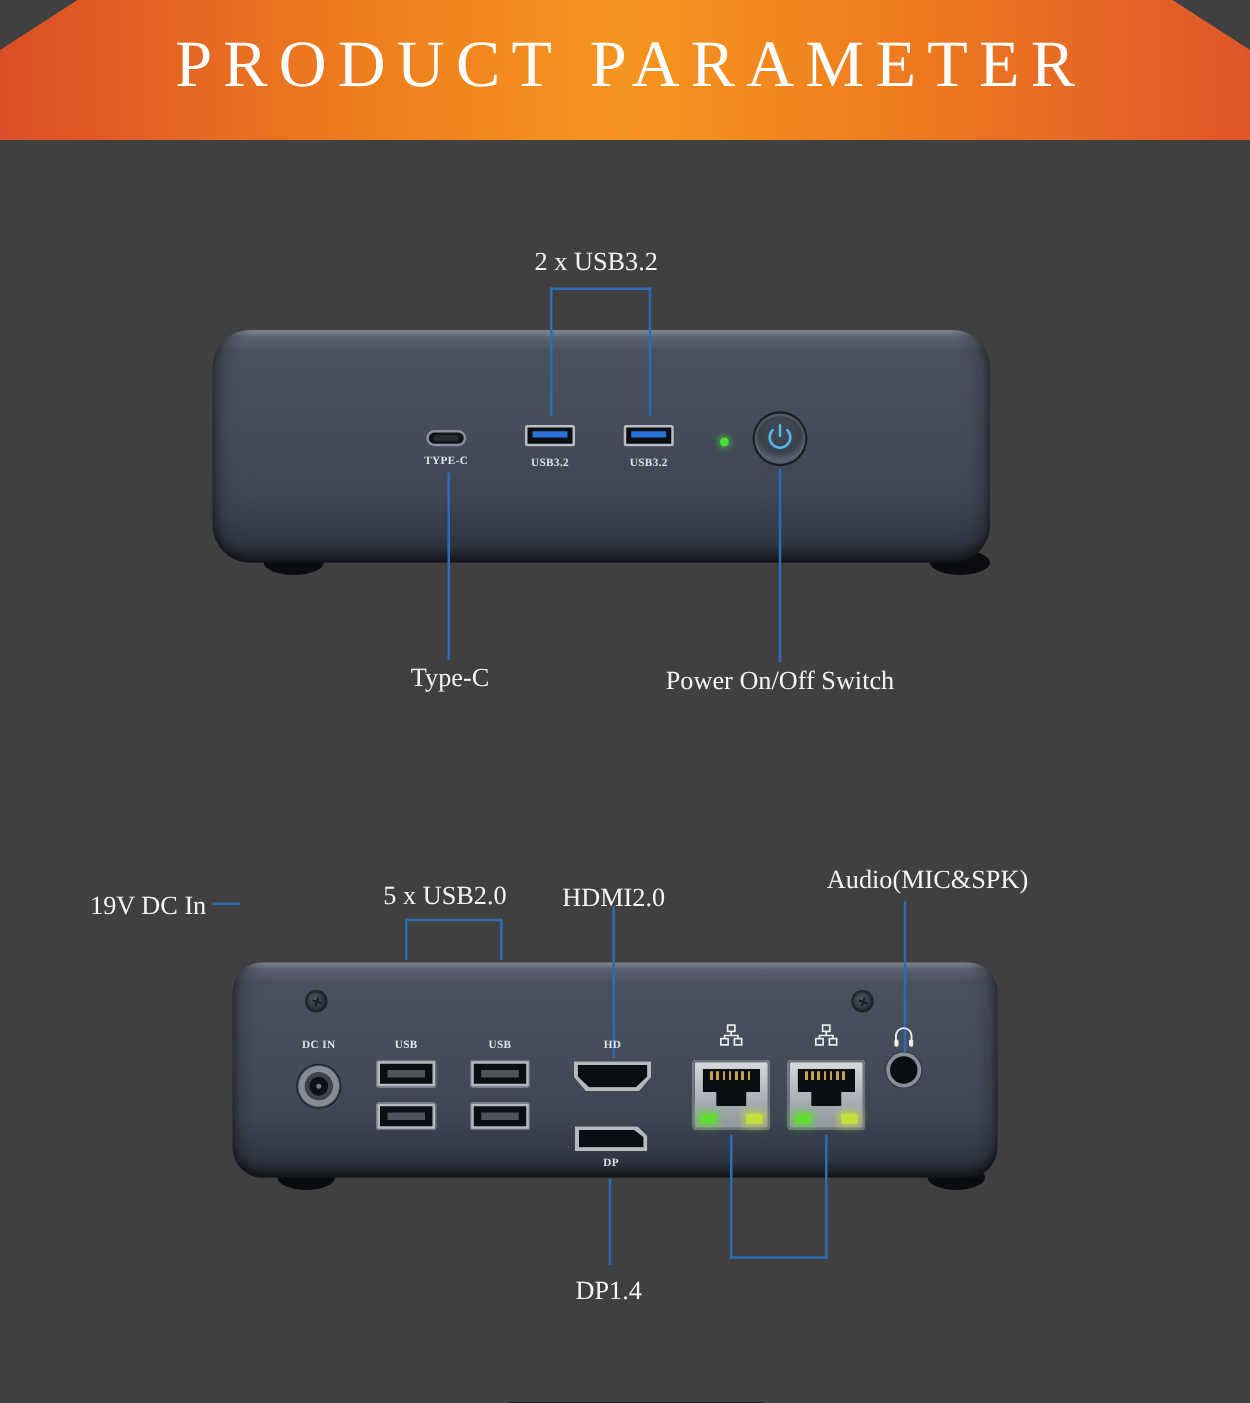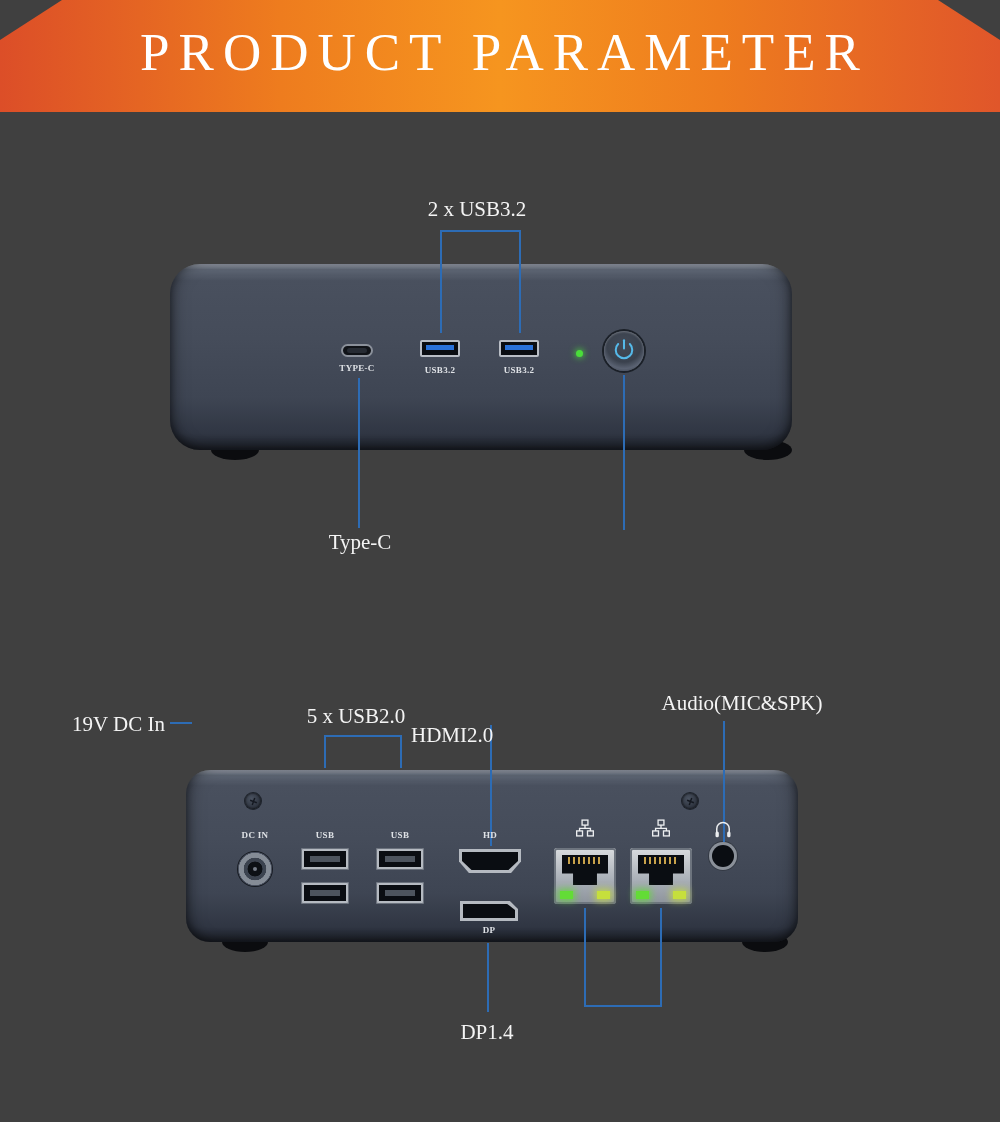--- a/index.html
+++ b/index.html
@@ -134,20 +134,21 @@
 
   <div class="ann" style="left:397px;top:197px;width:160px;text-align:center">2 x USB3.2</div>
   <div class="line" style="left:440px;top:230px;width:81px;height:2px"></div>
   <div class="line" style="left:440px;top:230px;width:2px;height:103px"></div>
   <div class="line" style="left:519px;top:230px;width:2px;height:103px"></div>
 
   <div class="line" style="left:358px;top:378px;width:2px;height:150px"></div>
   <div class="ann" style="left:290px;top:530px;width:140px;text-align:center">Type-C</div>
 
   <div class="line" style="left:623px;top:375px;width:2px;height:155px"></div>
+  <div class="ann" style="left:504px;top:532px;width:240px;text-align:center">Power On/Off Switch</div>
 
   <div class="foot" style="left:222px;top:932px;width:46px;height:20px"></div>
   <div class="foot" style="left:742px;top:932px;width:46px;height:20px"></div>
 
   <div class="device" style="left:186px;top:770px;width:612px;height:172px;border-radius:24px"></div>
 
   <div class="screw" style="left:245px;top:793px">
     <svg width="9" height="9" viewBox="0 0 10 10" stroke="#151921" stroke-width="1.6">
         <path d="M1 5h8M5 1v8" transform="rotate(20 5 5)"></path>
       </svg>
@@ -232,21 +233,21 @@
   <div class="audio" style="left:712px;top:845px"></div>
 
   <div class="ann" style="left:40px;top:712px;width:125px;text-align:right">19V DC In</div>
   <div class="line" style="left:170px;top:722px;width:22px;height:2px"></div>
 
   <div class="ann" style="left:276px;top:704px;width:160px;text-align:center">5 x USB2.0</div>
   <div class="line" style="left:324px;top:735px;width:78px;height:2px"></div>
   <div class="line" style="left:324px;top:735px;width:2px;height:33px"></div>
   <div class="line" style="left:400px;top:735px;width:2px;height:33px"></div>
 
-  <div class="ann" style="left:411px;top:723px;width:160px;">HDMI2.0</div>
+  <div class="ann" style="left:411px;top:706px;width:160px;text-align:center">HDMI2.0</div>
   <div class="line" style="left:490px;top:725px;width:2px;height:121px"></div>
 
   <div class="ann" style="left:622px;top:691px;width:240px;text-align:center">Audio(MIC&amp;SPK)</div>
   <div class="line" style="left:723px;top:721px;width:2px;height:121px"></div>
 
   <div class="line" style="left:487px;top:943px;width:2px;height:69px"></div>
   <div class="ann" style="left:407px;top:1020px;width:160px;text-align:center">DP1.4</div>
 
   <div class="line" style="left:584px;top:908px;width:2px;height:99px"></div>
   <div class="line" style="left:660px;top:908px;width:2px;height:99px"></div>

